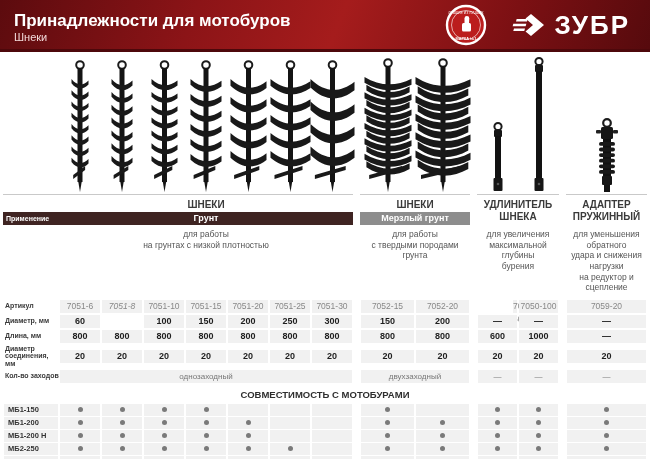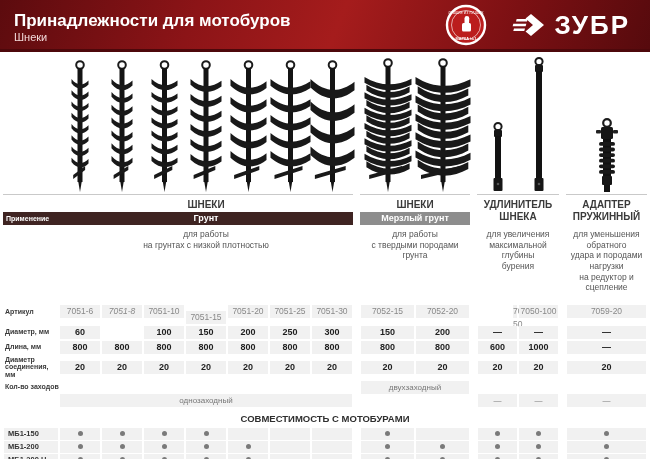--- a/index.html
+++ b/index.html
@@ -259,31 +259,31 @@
   <div class="g" id="descs">
     <div class="gdesc" style="grid-column:2 / span 7">для работы
 на грунтах с низкой плотностью</div>
     <div class="gdesc" style="grid-column:10 / span 2">для работы
 с твердыми породами
 грунта</div>
     <div class="gdesc" style="grid-column:13 / span 2">для увеличения
 максимальной глубины
 бурения</div>
     <div class="gdesc" style="grid-column:16">для уменьшения обратного
-удара и породами нагрузки
+удара и снижения нагрузки
 на редуктор и сцепление</div>
   </div>
 
   <div id="spec-rows">
       <div class="g srow">
         <div class="slabel" style="grid-column: 1;">Артикул</div>
         <div class="cell c-article" style="grid-column: 2;">7051-6</div>
         <div class="cell c-article" style="grid-column: 3; font-style: italic;">7051-8</div>
         <div class="cell c-article" style="grid-column: 4;">7051-10</div>
-        <div class="cell c-article" style="grid-column: 5; margin-top: 11px;">7051-15</div>
+        <div class="cell c-article" style="grid-column: 5;">7051-15</div>
         <div class="cell c-article" style="grid-column: 6;">7051-20</div>
         <div class="cell c-article" style="grid-column: 7;">7051-25</div>
         <div class="cell c-article" style="grid-column: 8;">7051-30</div>
         <div class="cell c-article" style="grid-column: 10;">7052-15</div>
         <div class="cell c-article" style="grid-column: 11;">7052-20</div>
         <div class="cell c-article" style="grid-column: 13; margin-left: 36px;">7050-50</div>
         <div class="cell c-article" style="grid-column: 14;">7050-100</div>
         <div class="cell c-article" style="grid-column: 16;">7059-20</div>
       </div>
       <div class="g srow">
@@ -326,22 +326,22 @@
         <div class="cell c-num" style="grid-column: 7;">20</div>
         <div class="cell c-num" style="grid-column: 8;">20</div>
         <div class="cell c-num" style="grid-column: 10;">20</div>
         <div class="cell c-num" style="grid-column: 11;">20</div>
         <div class="cell c-num" style="grid-column: 13;">20</div>
         <div class="cell c-num" style="grid-column: 14;">20</div>
         <div class="cell c-num" style="grid-column: 16;">20</div>
       </div>
       <div class="g srow">
         <div class="slabel" style="grid-column: 1;">Кол-во заходов</div>
+        <div class="cell c-thread" style="grid-column: 2 / span 7;">однозаходный</div>
         <div class="cell c-thread" style="grid-column: 10 / span 2;">двухзаходный</div>
-        <div class="cell c-thread" style="grid-column: 2 / span 7;">однозаходный</div>
         <div class="cell c-thread" style="grid-column: 13;">—</div>
         <div class="cell c-thread" style="grid-column: 14;">—</div>
         <div class="cell c-thread" style="grid-column: 16;">—</div>
       </div>
     </div>
 
   <div class="compat-title">СОВМЕСТИМОСТЬ С МОТОБУРАМИ</div>
   <div id="compat-rows">
       <div class="g crow">
         <div class="clabel" style="grid-column: 1;">МБ1-150</div>

